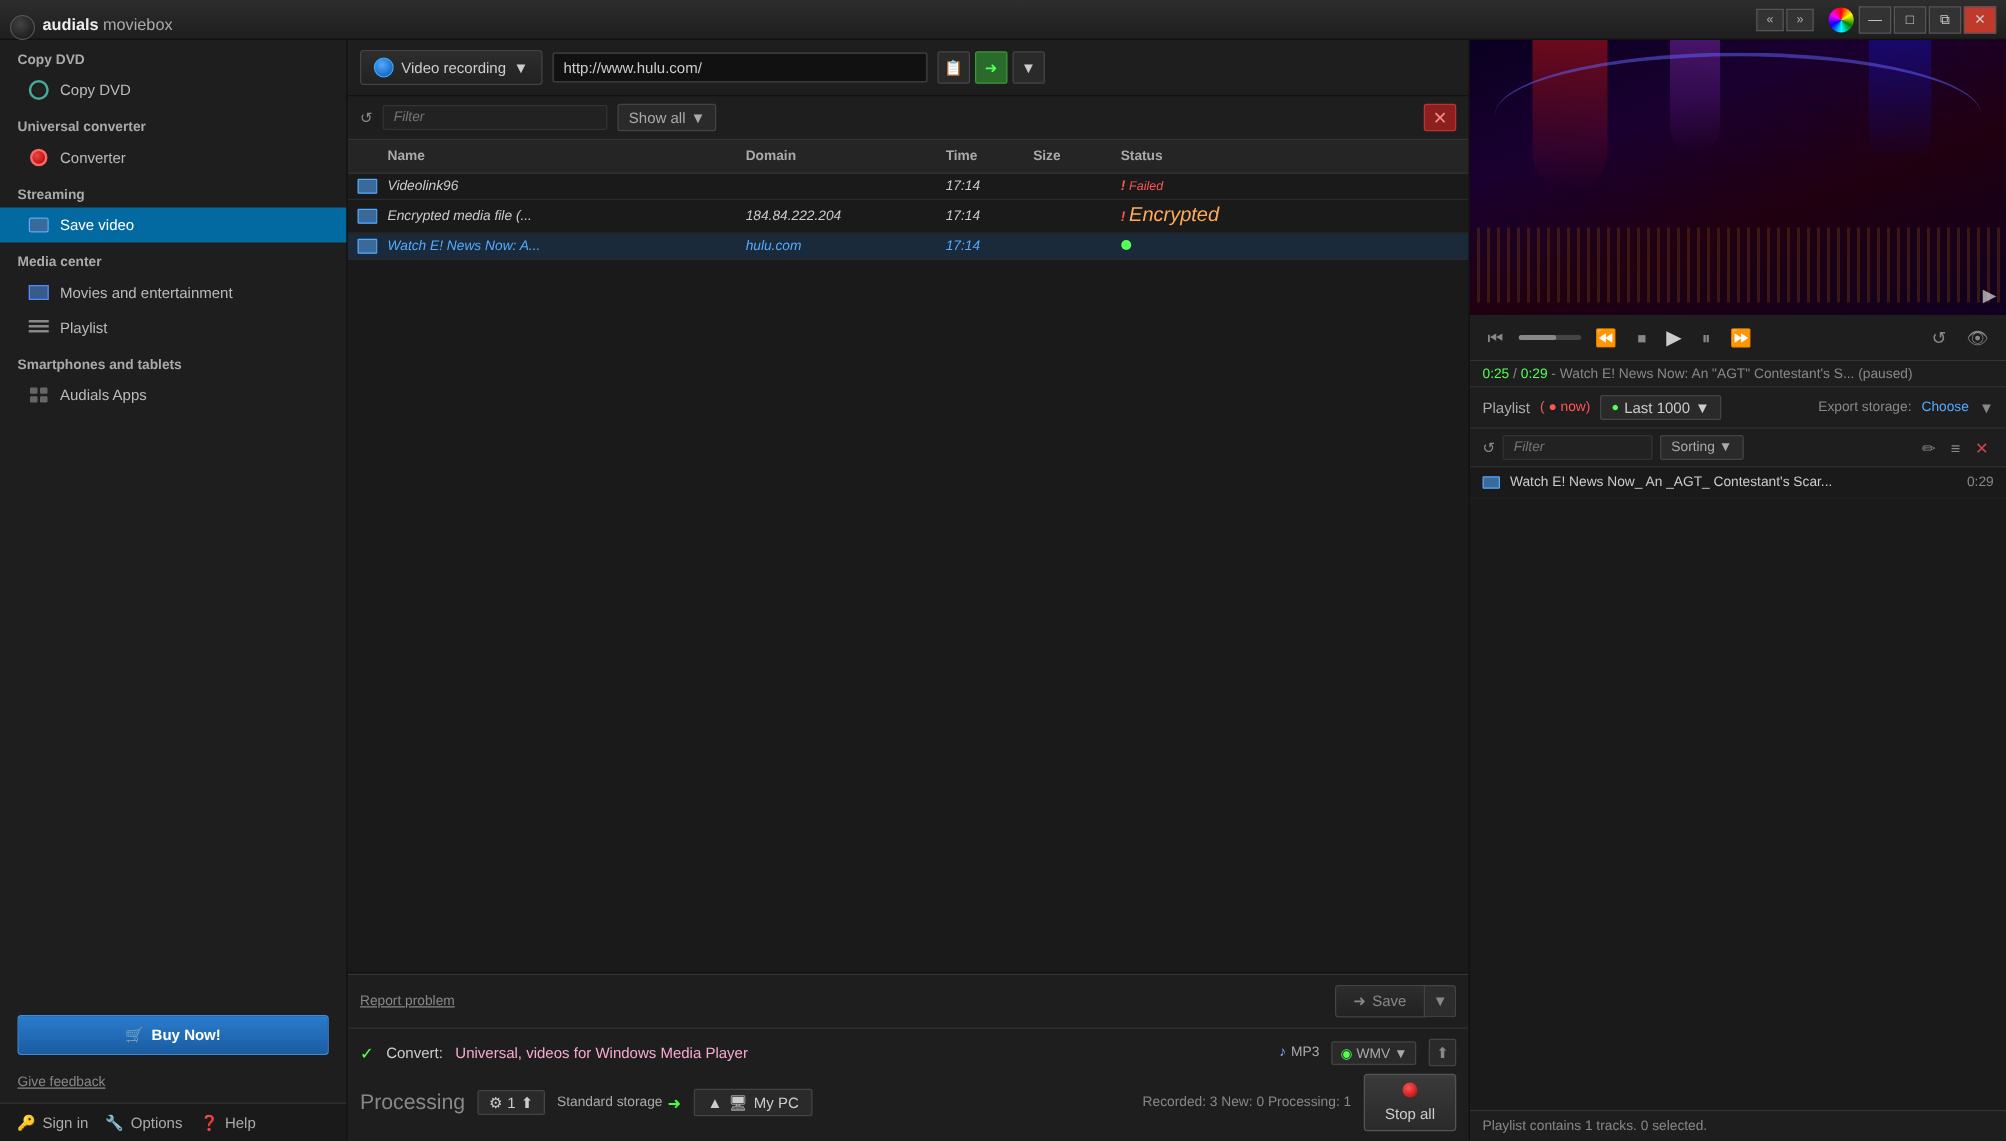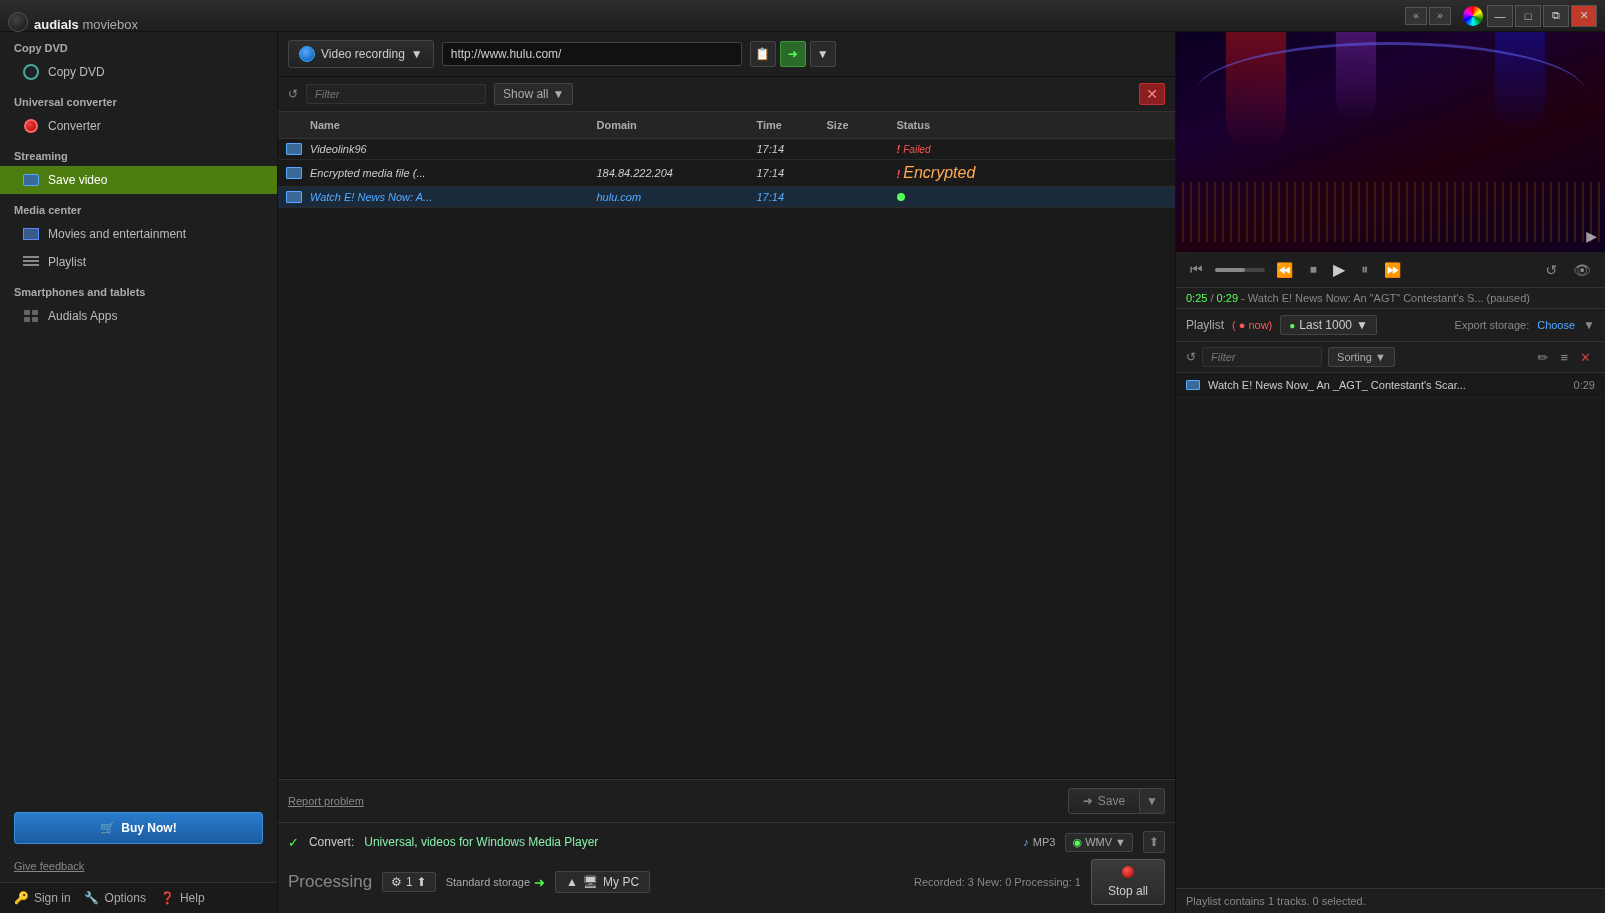--- a/index.html
+++ b/index.html
@@ -17,21 +17,21 @@
     .title-bar {
       background: linear-gradient(to bottom, #2d2d2d, #1e1e1e);
       height: 32px;
       display: flex;
       align-items: center;
       padding: 0 8px;
       border-bottom: 1px solid #111;
     }
     .title-bar-logo {
       display: flex;
-      align-items: flex-end;
+      align-items: flex-start;
       gap: 6px;
       margin-top: 12px;
     }
     .logo-circle {
       width: 20px; height: 20px;
       border-radius: 50%;
       background: radial-gradient(circle at 40% 35%, #444, #111);
       border: 1px solid #555;
     }
     .title-bar-text {
@@ -100,21 +100,21 @@
     .sidebar-item {
       display: flex;
       align-items: center;
       gap: 8px;
       padding: 7px 14px 7px 22px;
       cursor: pointer;
       color: #bbb;
       font-size: 12px;
     }
     .sidebar-item.active {
-      background: #4d7c0f;
+      background: #0369a1;
       color: #fff;
     }
     .sidebar-icon {
       width: 18px; height: 14px;
       display: flex; align-items: center; justify-content: center;
     }
     .icon-dvd {
       width: 16px; height: 16px;
       border-radius: 50%;
       border: 2px solid #4a9;
@@ -379,21 +379,21 @@
       border-top: 1px solid #333;
       padding: 8px 10px;
     }
     .convert-row1 {
       display: flex; align-items: center; gap: 10px;
       margin-bottom: 6px;
     }
     .convert-check { color: #5f5; font-size: 13px; }
     .convert-label { color: #ccc; font-size: 12px; }
     .convert-profile {
-      color: #86efac;
+      color: #f9a8d4;
       font-size: 12px;
       flex: 1;
     }
     .format-badge {
       display: flex; align-items: center; gap: 4px;
       color: #aaa; font-size: 11px;
     }
     .music-icon { color: #8af; }
     .video-icon { color: #5f5; }
     .format-dropdown {

